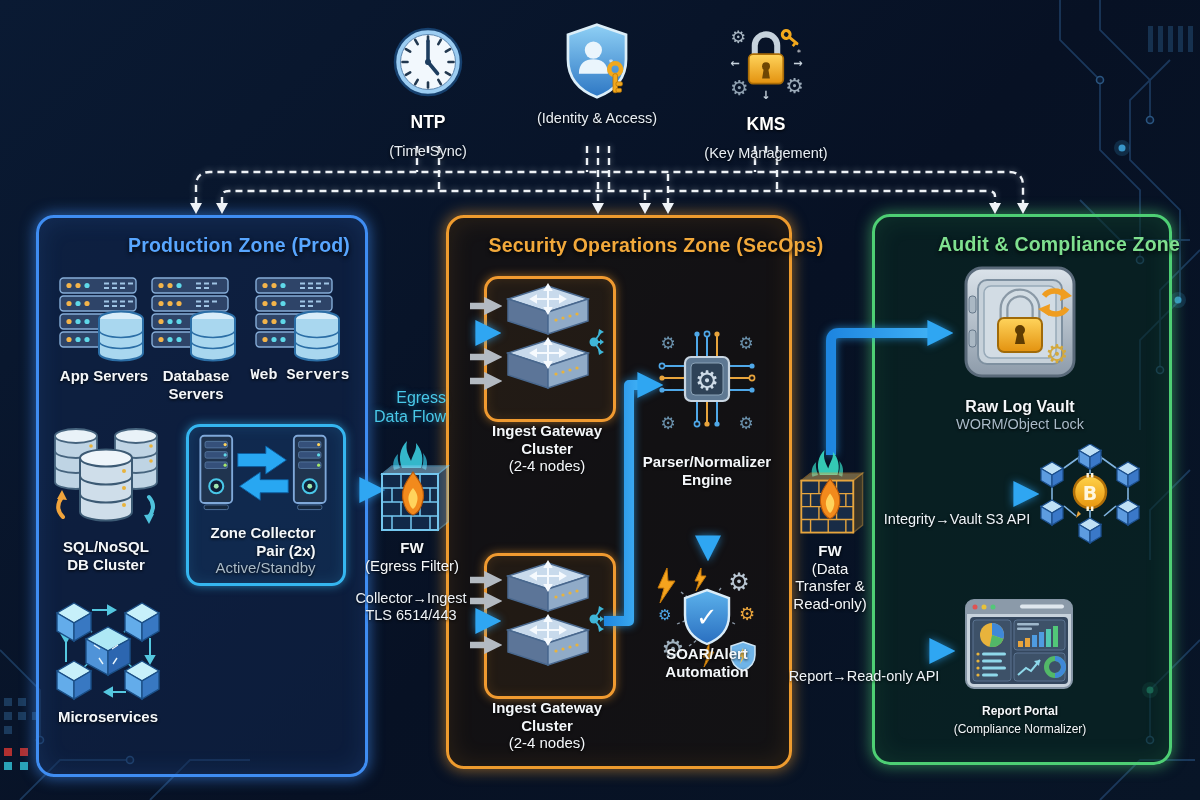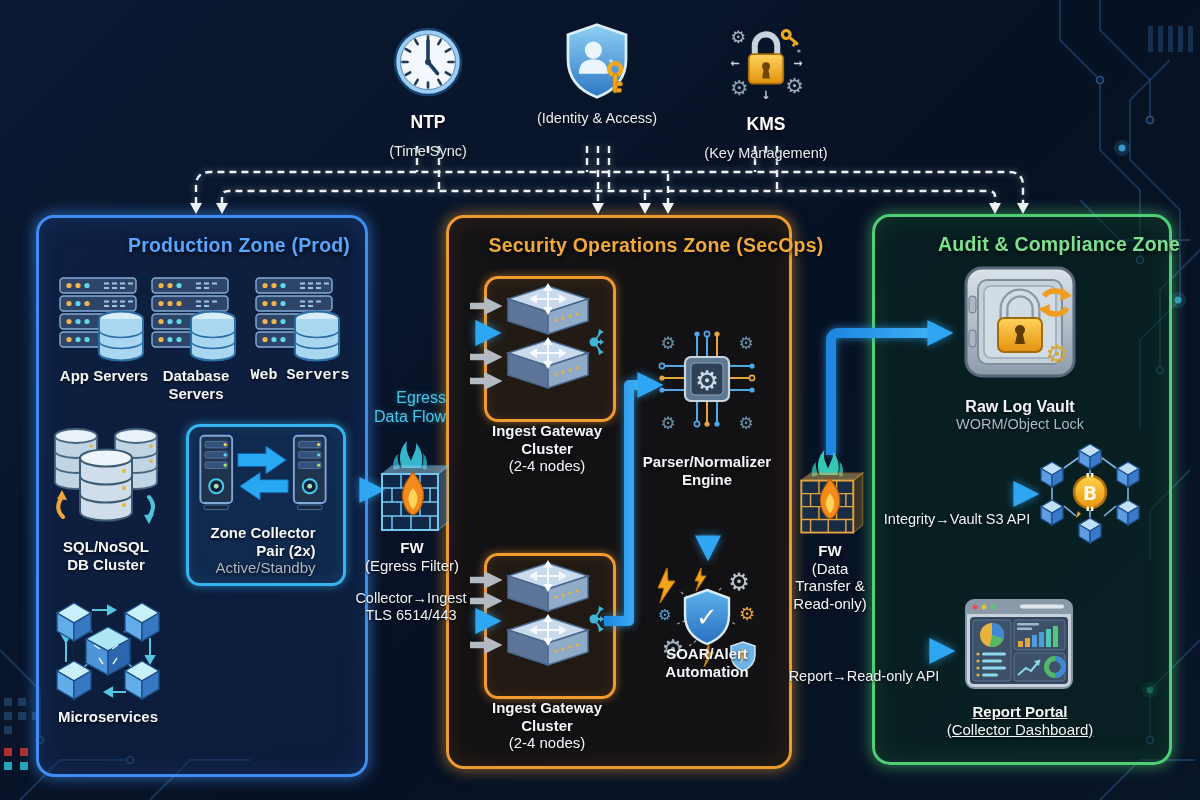--- a/index.html
+++ b/index.html
@@ -807,18 +807,18 @@
     <rect x="72" y="39" width="5" height="12" fill="#4f9ce0"></rect>
       <rect x="79" y="36" width="5" height="15" fill="#4f9ce0"></rect>
     <rect x="86" y="33" width="5" height="18" fill="#52c8b0"></rect>
       <rect x="93" y="30" width="5" height="21" fill="#52c878"></rect>
     <rect x="54" y="57" width="51" height="28" rx="3" fill="#3d5168" stroke="#5a7390"></rect>
     <path d="M58 79 L66 72 L71 75 L80 64" fill="none" stroke="#8fd8ea" stroke-width="2"></path>
     <polygon points="80,64 74,65 79,70" fill="#8fd8ea"></polygon>
     <circle cx="95" cy="71" r="8.5" fill="none" stroke="#52b868" stroke-width="5"></circle>
     <path d="M95 62.5 a8.5 8.5 0 0 1 0 17" fill="none" stroke="#3f88d8" stroke-width="5"></path>
   </svg>
-  <div class="lbl" style="left:1020px;top:703px;font-size:15px;text-decoration:underline;">
+  <div class="lbl" style="left:1020px;top:703px;font-size:12px;">
     <div>Report Portal</div>
-    <div style="font-weight:normal">(Collector Dashboard)</div>
+    <div style="font-weight:normal">(Compliance Normalizer)</div>
   </div>
 
 </div>
 
 </body></html>

